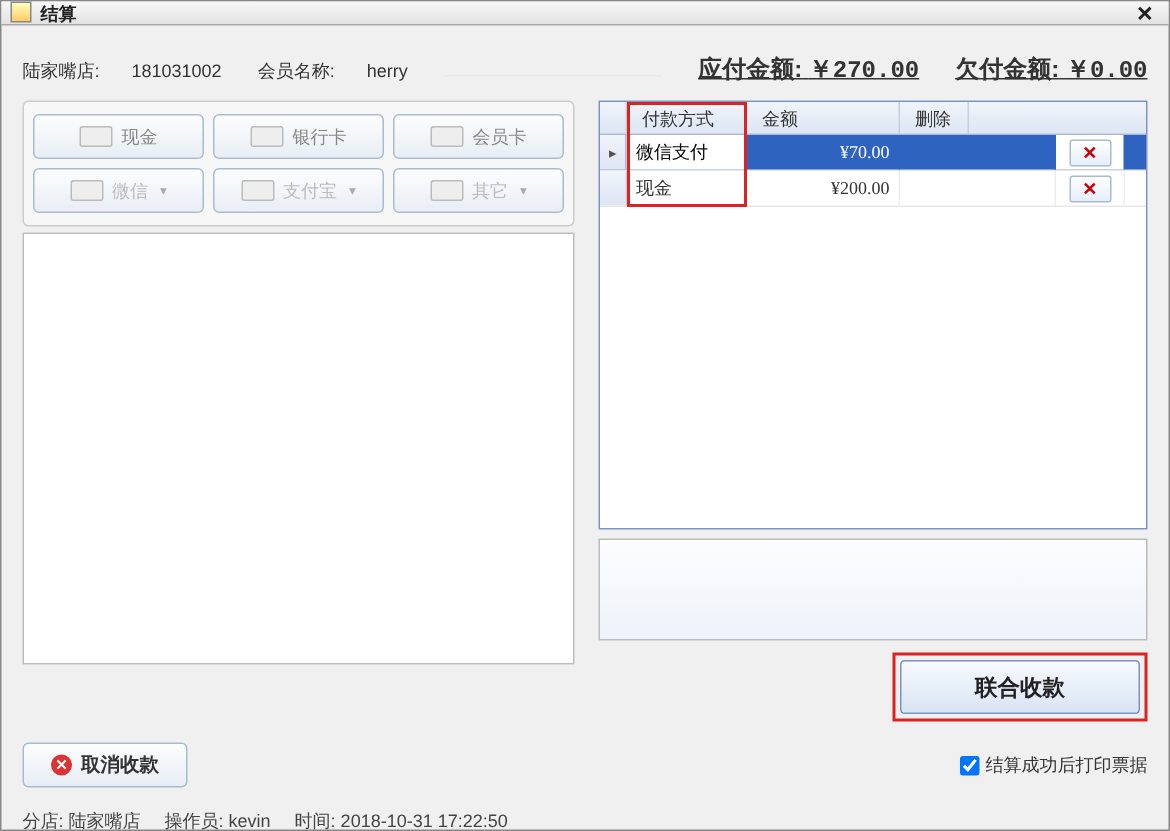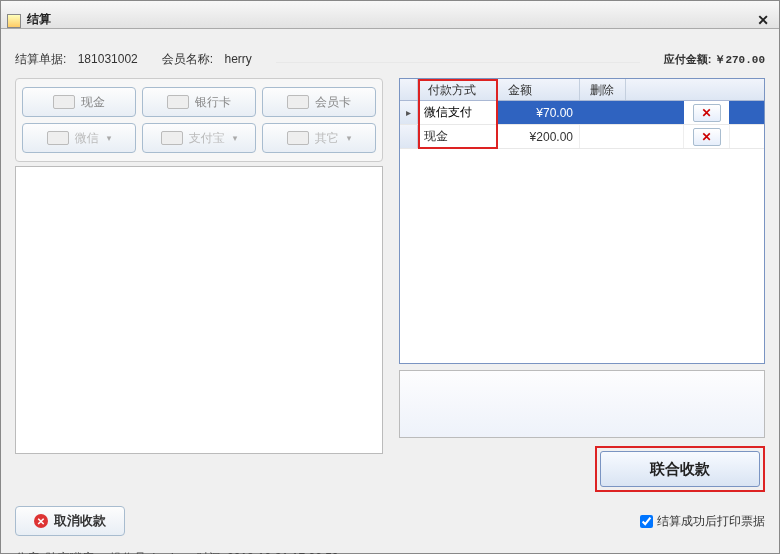--- a/index.html
+++ b/index.html
@@ -1,27 +1,27 @@
 <!DOCTYPE html>
 <html><head>
   <meta charset="utf-8">
   <style>
     * { box-sizing: border-box; margin: 0; padding: 0; font-family: "Microsoft YaHei", SimSun, sans-serif; }
     body { width: 780px; height: 554px; background: #f0f0f0; overflow: hidden; }
     .window { width: 780px; height: 554px; border: 1px solid #888; background: #f0f0f0; position: relative; }
-    .titlebar { height: 28px; background: linear-gradient(#f8f8f8,#e2e2e2); border-bottom: 1px solid #aaa; display: flex; align-items: flex-end; padding: 0 6px; }
+    .titlebar { height: 16px; background: linear-gradient(#f8f8f8,#e2e2e2); border-bottom: 1px solid #aaa; display: flex; align-items: flex-start; padding: 0 6px; }
     .titlebar .icon { width: 14px; height: 14px; display:inline-block; border:1px solid #888; margin-right:6px; background: linear-gradient(#ffb,#fc6); }
     .titlebar .title { font-size: 12px; color: #222; font-weight: bold; }
     .titlebar .close { margin-left: auto; font-size: 14px; font-weight: bold; color: #222; cursor: pointer; padding: 0 4px; }
     .content { padding: 10px 14px 8px 14px; font-size: 12px; color: #333; position: relative; height: 528px; }
     .toprow { display: flex; gap: 24px; align-items: baseline; margin-bottom: 10px; }
     .toprow .lbl { color: #333; }
-    .toprow .val { margin-left: 8px; }
+    .toprow .val { margin-left: 18px; }
     .toprow .grow { flex: 1; }
-    .bigamount { font-size: 11px; font-weight: bold; }
+    .bigamount { font-size: 16px; font-weight: bold; text-decoration: underline; }
     .bigamount .bold { font-family: "Courier New", monospace; font-weight:bold; }
     .mid { display: flex; gap: 16px; }
     .leftpane { width: 368px; }
     .rightpane { flex: 1; display: flex; flex-direction: column; }
     .paybtns { border: 1px solid #ccc; border-radius: 4px; background: #f7f7f7; padding: 8px 6px; }
     .paybtns .brow { display: flex; gap: 6px; margin-bottom: 6px; }
     .paybtns .brow:last-child { margin-bottom: 0; }
     .pbtn { flex: 1; height: 30px; border: 1px solid #a8bccf; border-radius: 4px; background: linear-gradient(#fdfdfd,#e8eef5); display: flex; align-items: center; justify-content: center; gap: 6px; font-size: 12px; color: #888; cursor: pointer; }
     .pbtn .pico { width: 22px; height: 14px; border: 1px solid #bbb; background: #eee; display:inline-block; border-radius:2px; }
     .pbtn.disabled { color: #bbb; }
@@ -30,21 +30,21 @@
     .grid { border: 1px solid #7a94c2; background: #fff; height: 286px; position: relative; }
     .ghead { display: flex; background: linear-gradient(#f1f4fb,#dde6f3); border-bottom:1px solid #aab8d4; font-size: 12px; color: #333; height: 22px; }
     .ghead .gcell { border-right: 1px solid #c4cfde; padding: 3px 10px; }
     .ghead .gselcell { width:18px; border-right:1px solid #c4cfde; }
     .grow { display: flex; height: 24px; align-items: stretch; border-bottom: 1px solid #e8e8e8; font-size: 12px; }
     .grow .rowhdr { width:18px; background:linear-gradient(#f1f4fb,#dde6f3); border-right:1px solid #c4cfde; display:flex; align-items:center; justify-content:center; font-size:10px; color:#555; }
     .grow .gcell { padding: 4px 6px; border-right: 1px solid #eee; display:flex; align-items:center; }
     .grow.selected { background: #2f63c0; color: #fff; }
     .grow.selected .gcell { border-right-color: #2f63c0; }
     .col-method { width: 80px; }
-    .col-amount { width: 82px; justify-content:flex-end; }
+    .col-amount { width: 102px; justify-content:flex-end;font-family:Liberation Serif, serif; }
     .col-note { width: 104px; }
     .col-del { width: 46px; justify-content:center; }
     .delbtn { width: 28px; height: 18px; background: linear-gradient(#fff,#e6eefb); border:1px solid #a8bccf; border-radius: 2px; display:flex; align-items:center; justify-content:center; color:#c00; font-weight:bold; cursor:pointer; font-size:12px; }
     .method-hl { position:absolute; left:18px; top:0; width:80px; height:70px; border:2px solid #d22; pointer-events:none; }
     .bottomarea { height: 68px; margin-top: 6px; border: 1px solid #bbb; background: linear-gradient(#fdfdfe,#eef2fa); }
     .combinewrap { margin-top: 8px; display: flex; justify-content: flex-end; }
     .combinebtn { width: 160px; height: 36px; border: 1px solid #7a94c2; border-radius: 3px; background: linear-gradient(#f7faff,#d9e4f3); font-size: 15px; font-weight: bold; color: #222; cursor: pointer; text-align: center; }
     .combine-hl { border: 2px solid #d22; padding: 3px; display:inline-block; }
     .cancelrow { margin-top: 14px; display:flex; align-items:center; }
     .cancelbtn { width: 110px; height: 30px; border: 1px solid #a8bccf; border-radius: 4px; background: linear-gradient(#fdfdfd,#e8eef5); display: flex; align-items: center; justify-content: center; gap: 6px; font-size: 13px; font-weight: bold; cursor:pointer; }
@@ -57,27 +57,29 @@
 
 <div class="window">
   <div class="titlebar">
     <span class="icon"></span>
     <span class="title">结算</span>
     <span class="close">✕</span>
   </div>
 
   <div class="content">
     <div class="toprow">
-      <div><span class="lbl">结算单据:</span>
+      <div><span class="lbl">陆家嘴店:</span>
            <span class="val">181031002</span></div>
       <div><span class="lbl">会员名称:</span>
            <span class="val">herry</span></div>
       <div class="grow"></div>
       <div class="bigamount"><span>应付金额:</span>
            <span class="bold">￥270.00</span></div>
+      <div class="bigamount"><span>欠付金额:</span>
+           <span class="bold">￥0.00</span></div>
     </div>
 
     <div class="mid">
       <div class="leftpane">
         <div class="paybtns">
           <div class="brow">
             <div class="pbtn">
                 <span class="pico"></span>
                 <span>现金</span>
               </div>

